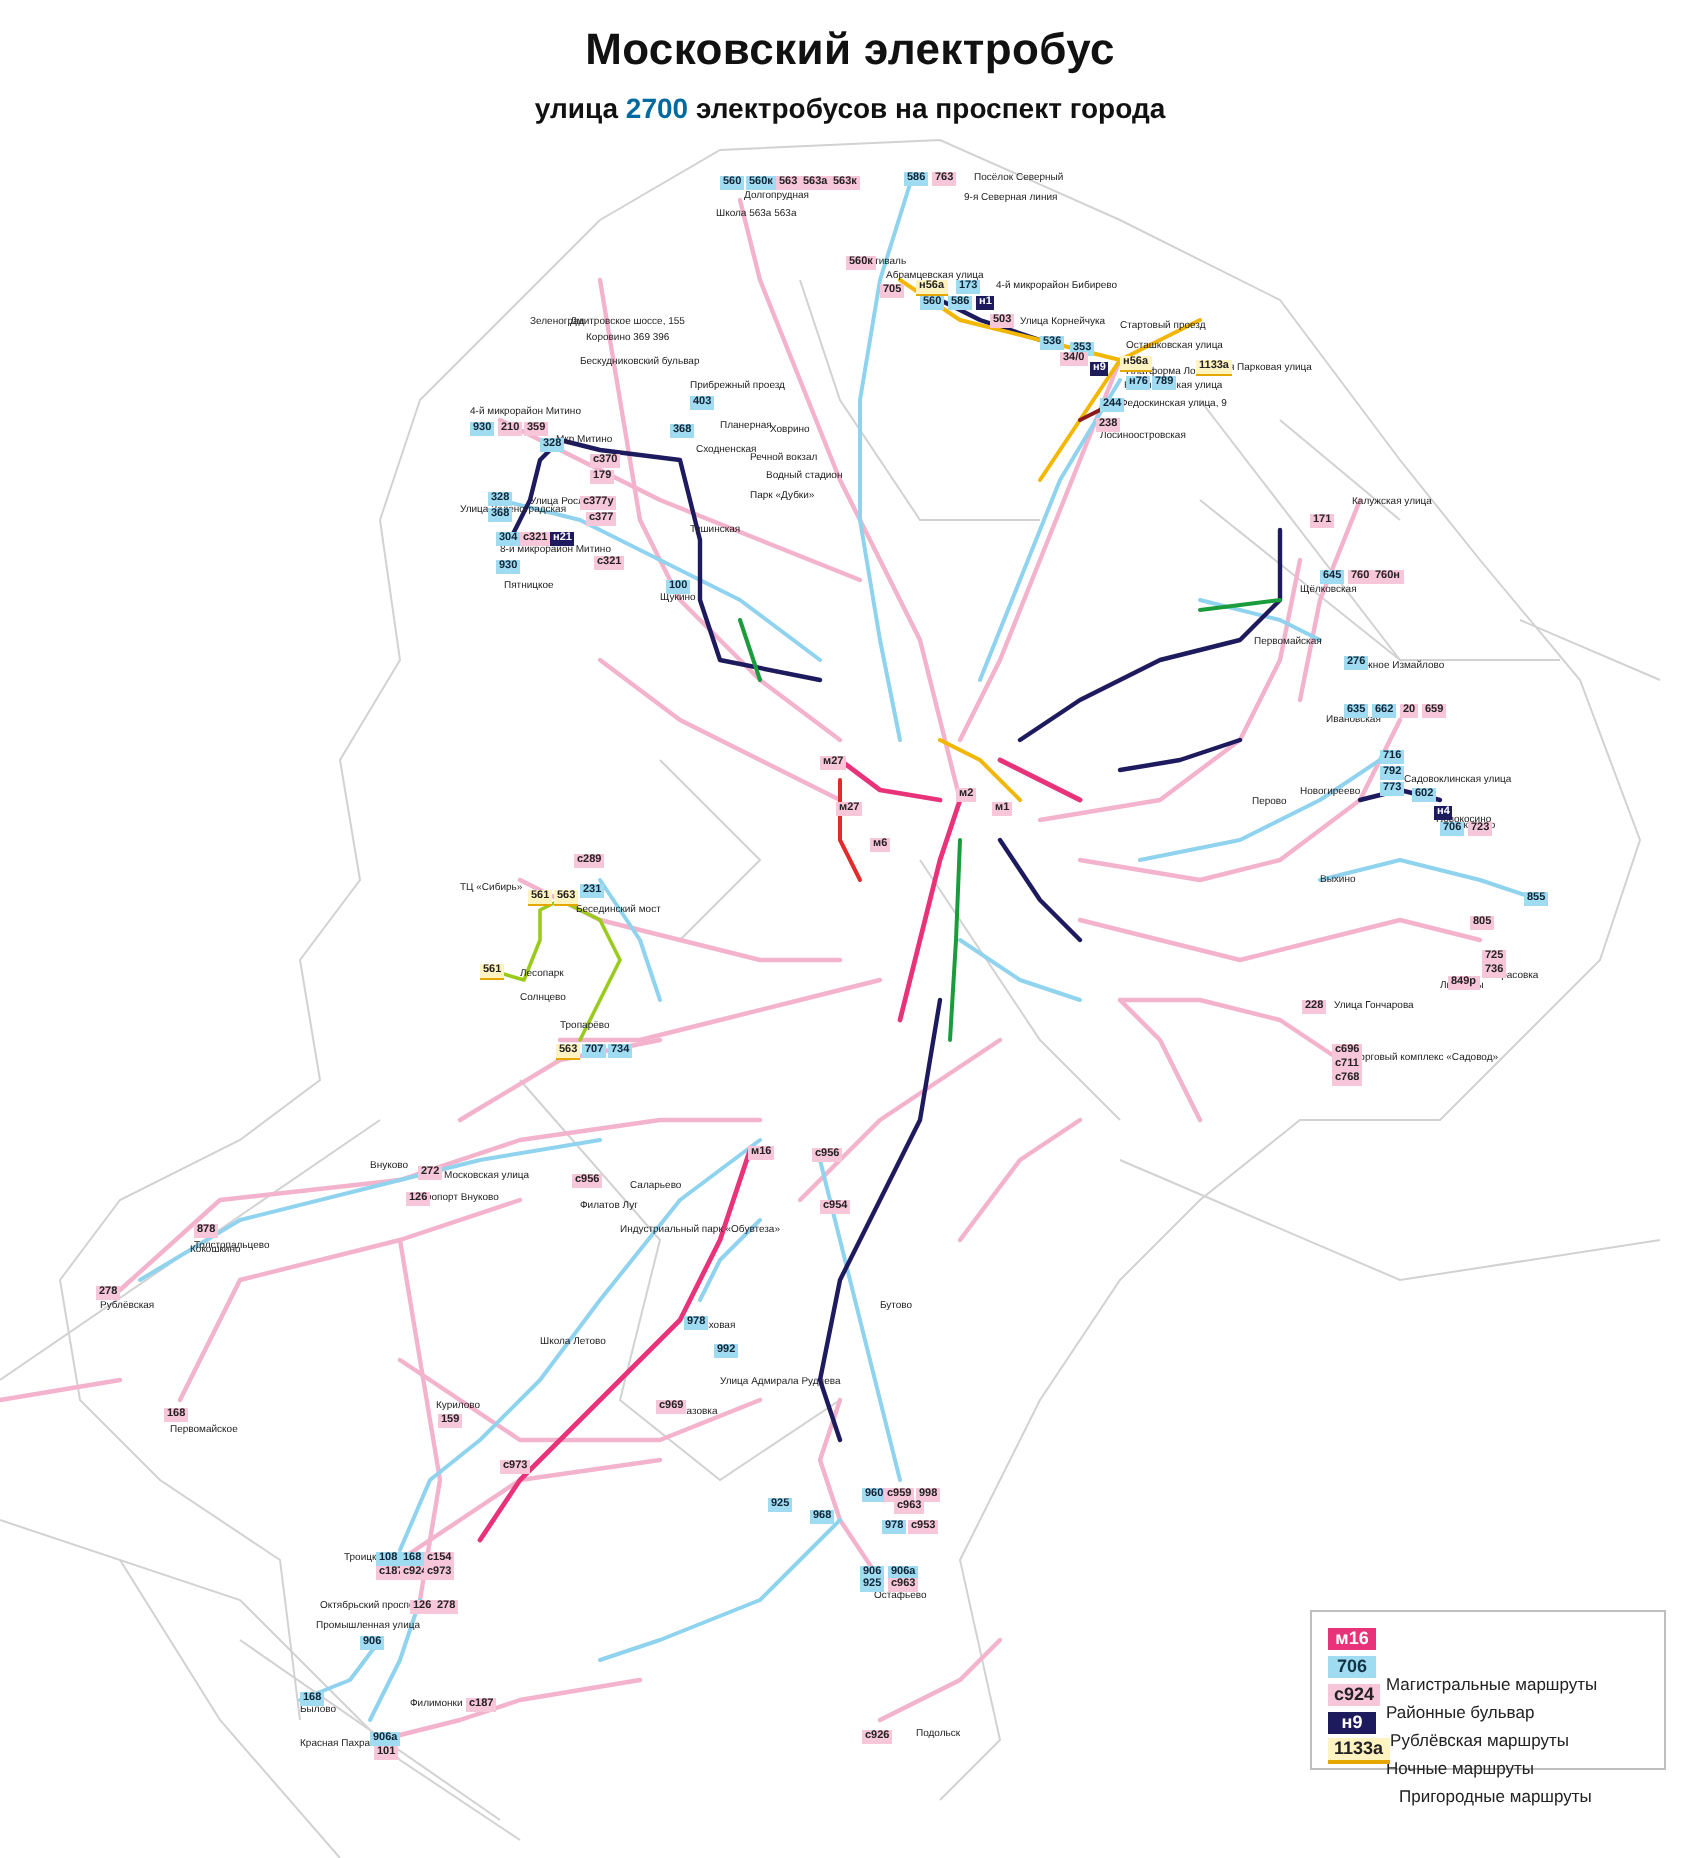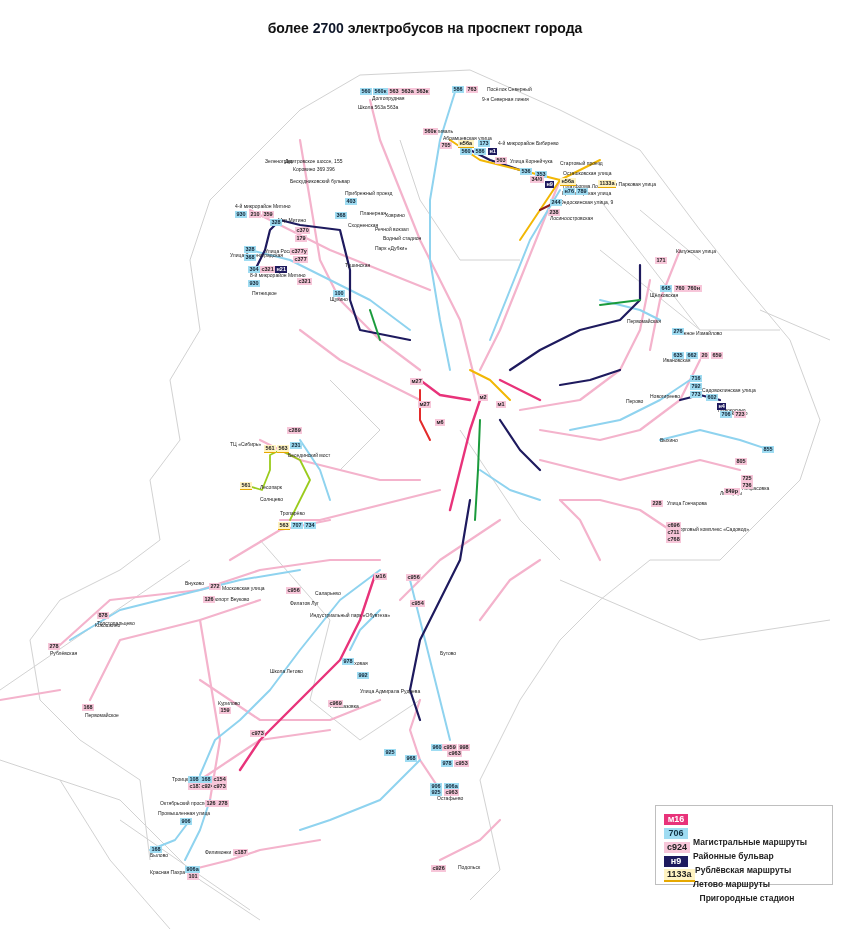--- a/index.html
+++ b/index.html
@@ -1,31 +1,31 @@
 <!DOCTYPE html>
 <html><head>
 <meta charset="utf-8">
 <style>
   html, body { margin: 0; padding: 0; background: #ffffff; }
   body { width: 850px; height: 929px; position: relative; overflow: hidden; font-family: "Liberation Sans", sans-serif; }
   .header { position: absolute; left: 0; top: 12px; width: 850px; text-align: center; }
   .title { font-size: 22px; font-weight: bold; color: #111; letter-spacing: 0.2px; }
   .subtitle { margin-top: 8px; font-size: 14px; font-weight: bold; color: #111; }
-  .subtitle .accent { color: #0f172a; }
+  .subtitle .accent { color: #0369a1; }
   #map { position: absolute; left: 0; top: 0; width: 850px; height: 929px; }
   .lbl { position: absolute; font-size: 5px; color: #222; white-space: nowrap; line-height: 6px; font-family: "Liberation Sans", sans-serif; }
   .badge { position: absolute; font-size: 5.5px; font-weight: bold; padding: 0 1.5px; line-height: 7px; white-space: nowrap; font-family: "Liberation Sans", sans-serif; }
   .b-main { background: #f7c6d9; color: #222; }
   .b-dist { background: #9fdcf2; color: #123; }
   .b-night { background: #1e1a5e; color: #fff; }
   .b-sub { background: #fff3c2; color: #222; border-bottom: 1px solid #e6a800; }
   .legend { position: absolute; left: 655px; top: 805px; width: 178px; height: 80px; background: #fff; border: 1px solid #bfbfbf; padding: 6px 8px; box-sizing: border-box; }
   .legend-row { display: flex; align-items: center; height: 14px; }
   .legend-key { display: inline-block; font-size: 9px; font-weight: bold; padding: 0 3px; line-height: 11px; margin-right: 5px; min-width: 24px; text-align: center; box-sizing: border-box; }
-  .legend-text { font-size: 8.5px; font-weight: bold; color: #222; margin-top: 46px; }
+  .legend-text { font-size: 8.5px; font-weight: normal; color: #222; margin-top: 46px; }
 </style>
 </head>
 <body>
 
 <svg id="map" viewBox="0 0 850 929" xmlns="http://www.w3.org/2000/svg">
   <g fill="none" stroke="#d2d2d2" stroke-width="1">
     <path d="M300 110 L360 75 L470 70 L560 110 L640 150 L700 230 L740 280 L790 340 L820 420 L800 480 L760 520 L720 560 L650 560 L600 600 L560 640 L520 700 L480 780 L500 870 L470 900"></path>
     <path d="M300 110 L260 150 L210 200 L190 260 L200 330 L170 380 L180 440 L150 480 L160 540 L120 570 L60 600 L30 640 L40 700 L80 740 L140 780 L150 860"></path>
     <path d="M0 760 L120 800 L200 880 L260 920"></path>
     <path d="M0 690 L190 560"></path>
@@ -117,22 +117,23 @@
   <g fill="none" stroke-width="2" stroke-linecap="round">
     <path d="M600 305 L640 300" stroke="#1a9b3c"></path>
     <path d="M380 340 L370 310" stroke="#1a9b3c"></path>
     <path d="M480 420 L478 470 L475 520" stroke="#1a9b3c"></path>
     <path d="M420 390 L420 420 L430 440" stroke="#e32b2b"></path>
     <path d="M560 200 L540 210" stroke="#8b1a1a"></path>
   </g>
 </svg>
 
 <div class="header">
+  <div class="title">Московский электробус</div>
   <div class="subtitle">
-    <span>более</span>
+    <span>улица</span>
     <span class="accent">2700</span>
     <span>электробусов на проспект города</span>
   </div>
 </div>
 
 <div id="labels-layer">
     <span class="lbl" style="left: 487px; top: 86px;">Посёлок Северный</span>
     <span class="lbl" style="left: 482px; top: 96px;">9-я Северная линия</span>
     <span class="lbl" style="left: 372px; top: 95px;">Долгопрудная</span>
     <span class="lbl" style="left: 358px; top: 104px;">Школа 563а 563а</span>
@@ -343,19 +344,19 @@
   <div class="legend-row">
     <span class="legend-key" style="background:#9fdcf2;color:#123344;">706</span>
     <span class="legend-text">Районные бульвар</span>
   </div>
   <div class="legend-row">
     <span class="legend-key" style="background:#f7c6d9;color:#222;">с924</span>
     <span class="legend-text">Рублёвская маршруты</span>
   </div>
   <div class="legend-row">
     <span class="legend-key" style="background:#1e1a5e;color:#fff;">н9</span>
-    <span class="legend-text">Летово маршруты</span>
+    <span class="legend-text">Ночные маршруты</span>
   </div>
   <div class="legend-row">
     <span class="legend-key" style="background:#fff3c2;color:#222;border-bottom:2px solid #e6a800;">1133а</span>
-    <span class="legend-text">Пригородные стадион</span>
+    <span class="legend-text">Пригородные маршруты</span>
   </div>
 </div>
 
 </body></html>

